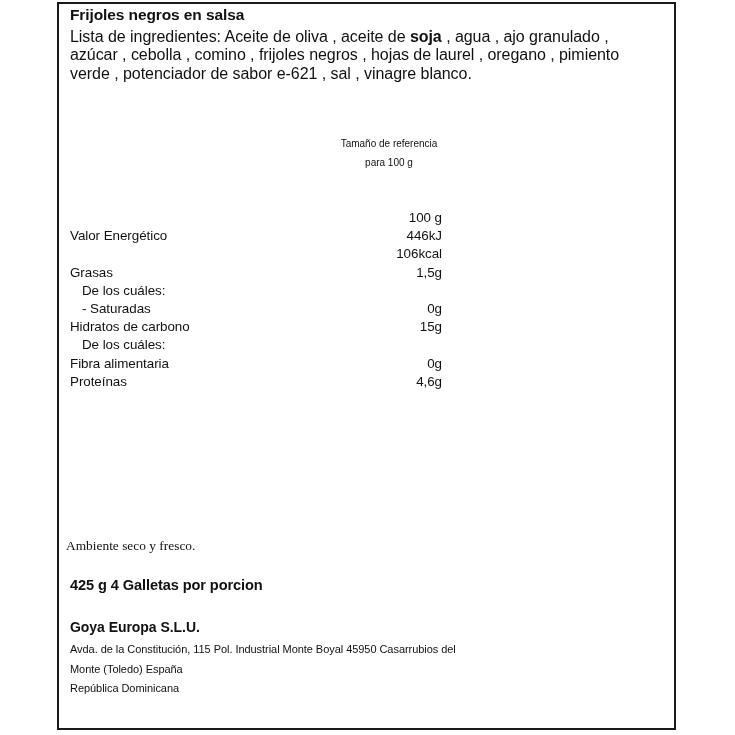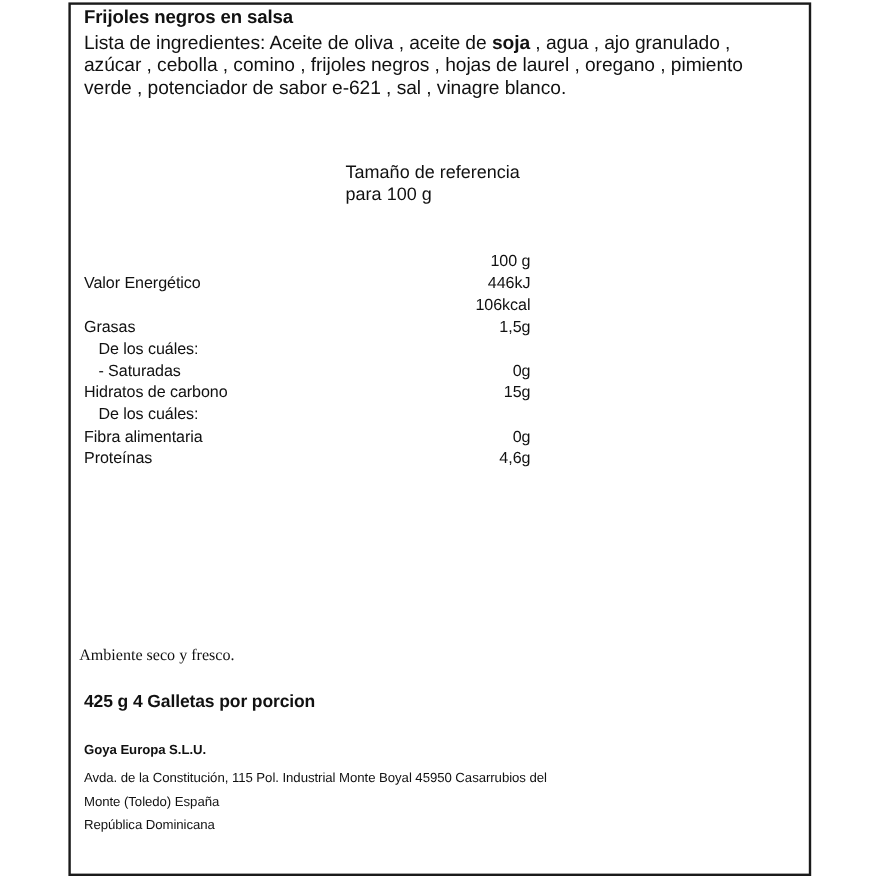--- a/index.html
+++ b/index.html
@@ -53,26 +53,26 @@
     letter-spacing: -0.05px;
     text-align: left;
   }
   .ingredients b {
     font-weight: bold;
   }
 
   
   .ref-header {
     position: absolute;
-    left: 229px;
+    left: 215px;
     top: 131px;
     width: 230px;
-    font-size: 15px;
+    font-size: 10px;
     line-height: 18.5px;
-    text-align: left;
+    text-align: center;
   }
 
   
   .nutri {
     position: absolute;
     left: 11px;
     top: 205px;
     width: 372px;
   }
   .nutri-row {
@@ -115,21 +115,21 @@
     top: 573px;
     font-size: 14.6px;
     font-weight: bold;
     letter-spacing: -0.1px;
     white-space: nowrap;
   }
   .company-name {
     position: absolute;
     left: 11px;
     top: 615px;
-    font-size: 11px;
+    font-size: 14px;
     font-weight: bold;
     letter-spacing: -0.05px;
     white-space: nowrap;
   }
   .company-address {
     position: absolute;
     left: 11px;
     top: 636px;
     width: 590px;
     font-size: 11px;

